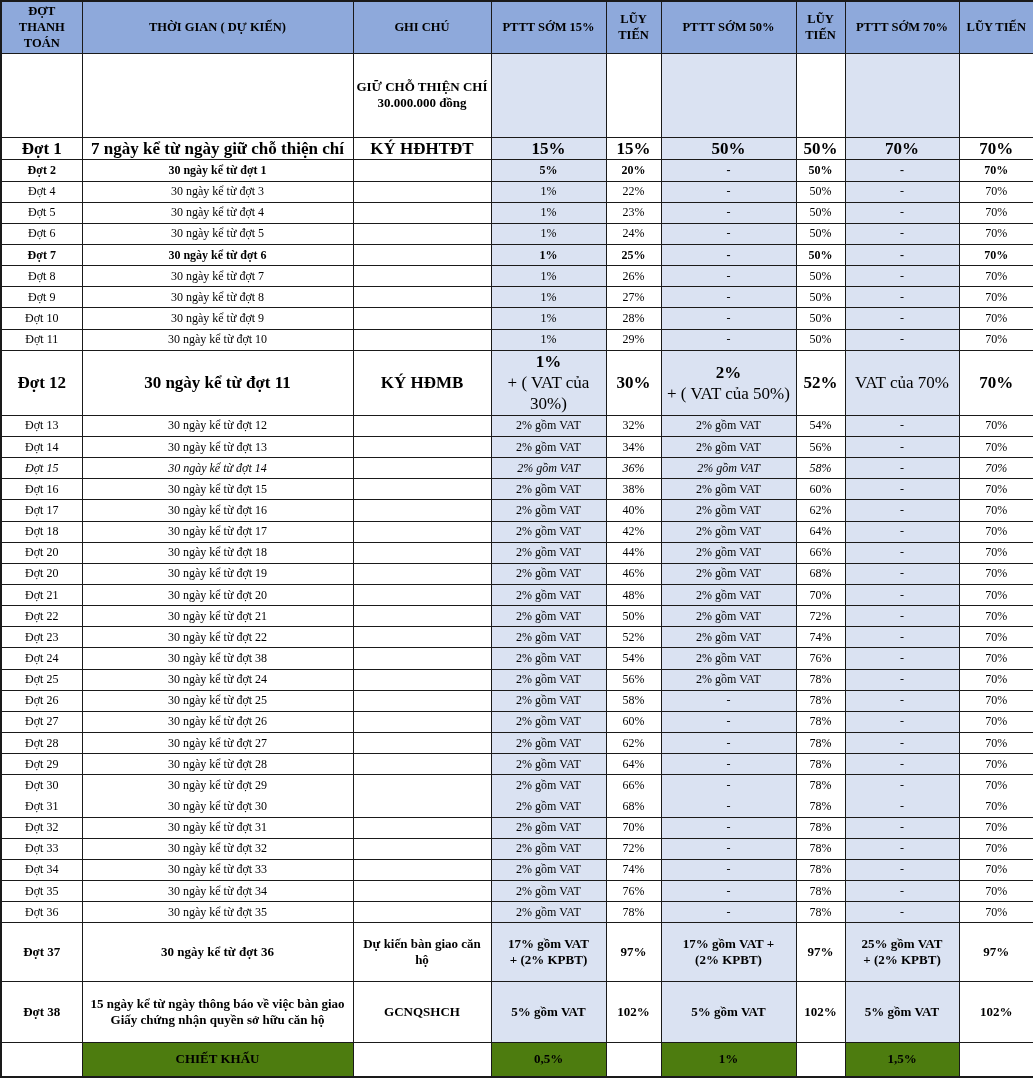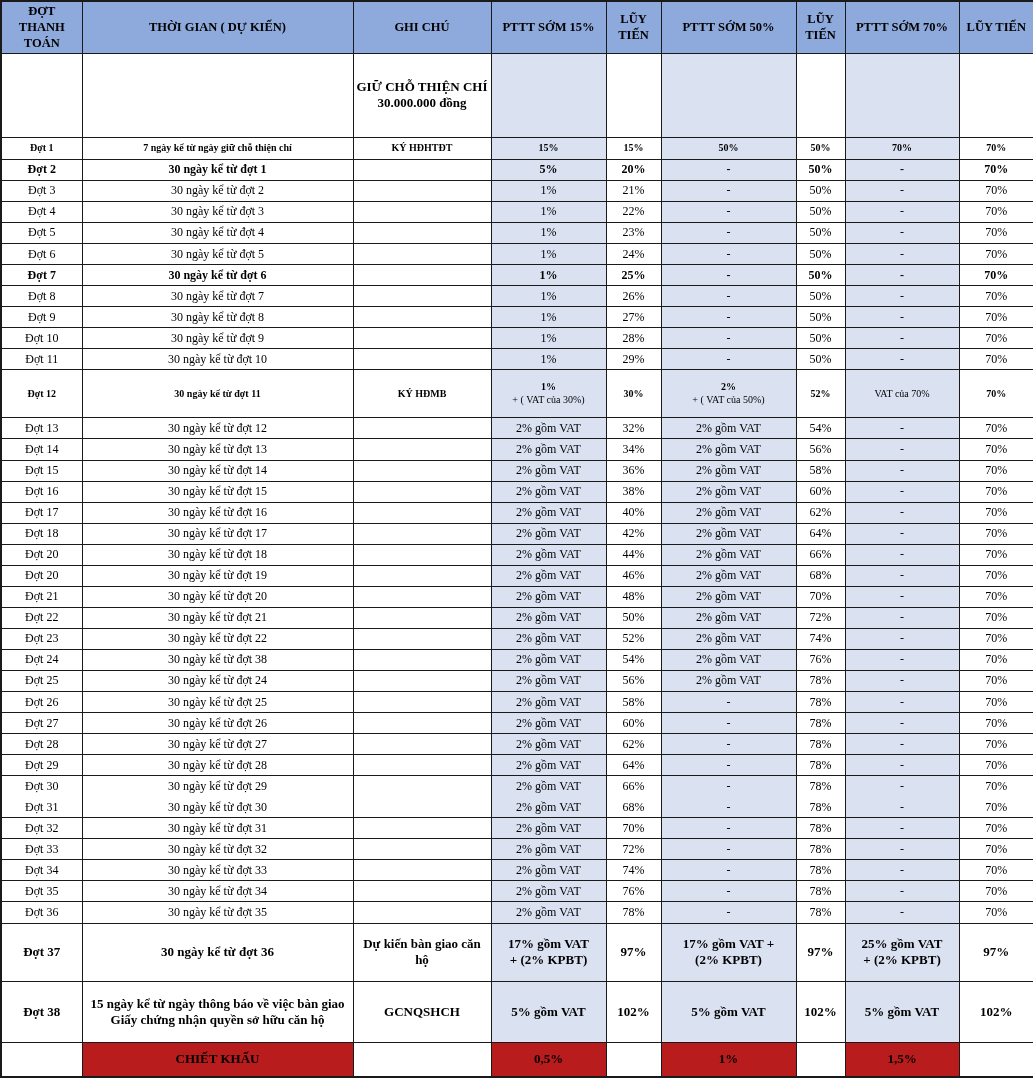--- a/index.html
+++ b/index.html
@@ -3,24 +3,24 @@
 <meta charset="utf-8">
 <style>
   html,body{margin:0;padding:0;background:#ffffff;}
   body{font-family:"Liberation Serif","DejaVu Serif",serif;color:#000;}
   .page{width:1033px;height:1080px;overflow:hidden;background:#fff;}
   table{border-collapse:collapse;table-layout:fixed;width:1033px;height:1078px;border:2px solid #1a1a1a;}
   th,td{border:1px solid #1a1a1a;text-align:center;vertical-align:middle;padding:0 2px;
         font-size:12px;line-height:1.25;white-space:pre-line;overflow:hidden;}
   th{background:#8EA9DB;font-weight:bold;font-size:12.5px;line-height:1.3;}
   td.shade{background:#DAE2F2;}
-  td.blue{background:#b91c1c;}
+  td.blue{background:#4d7c0f;}
   .b{font-weight:bold;}
   .r{font-weight:normal;}
-  tr.kind-big td{font-size:10px;text-align:center;}
+  tr.kind-big td{font-size:17px;text-align:center;}
   tr.kind-xl td{font-size:13px;}
   tr.no-bottom td{border-bottom-style:hidden;}
 </style>
 </head>
 <body>
 
 <div class="page">
   <table id="ptable">
       <colgroup>
         <col style="width: 81px;">
@@ -75,31 +75,20 @@
           <td>30 ngày kể từ đợt 1</td>
           <td></td>
           <td class="shade">5%</td>
           <td>20%</td>
           <td class="shade">-</td>
           <td>50%</td>
           <td class="shade">-</td>
           <td>70%</td>
         </tr>
         <tr style="height: 21px;">
-          <td>Đợt 3</td>
-          <td>30 ngày kể từ đợt 2</td>
-          <td></td>
-          <td class="shade">1%</td>
-          <td>21%</td>
-          <td class="shade">-</td>
-          <td>50%</td>
-          <td class="shade">-</td>
-          <td>70%</td>
-        </tr>
-        <tr style="height: 21px;">
           <td>Đợt 4</td>
           <td>30 ngày kể từ đợt 3</td>
           <td></td>
           <td class="shade">1%</td>
           <td>22%</td>
           <td class="shade">-</td>
           <td>50%</td>
           <td class="shade">-</td>
           <td>70%</td>
         </tr>
@@ -206,21 +195,21 @@
           <td>Đợt 14</td>
           <td>30 ngày kể từ đợt 13</td>
           <td></td>
           <td class="shade">2% gồm VAT</td>
           <td>34%</td>
           <td class="shade">2% gồm VAT</td>
           <td>56%</td>
           <td class="shade">-</td>
           <td>70%</td>
         </tr>
-        <tr style="height: 21px;">
+        <tr style="height: 21px; font-style: italic;">
           <td>Đợt 15</td>
           <td>30 ngày kể từ đợt 14</td>
           <td></td>
           <td class="shade">2% gồm VAT</td>
           <td>36%</td>
           <td class="shade">2% gồm VAT</td>
           <td>58%</td>
           <td class="shade">-</td>
           <td>70%</td>
         </tr>

